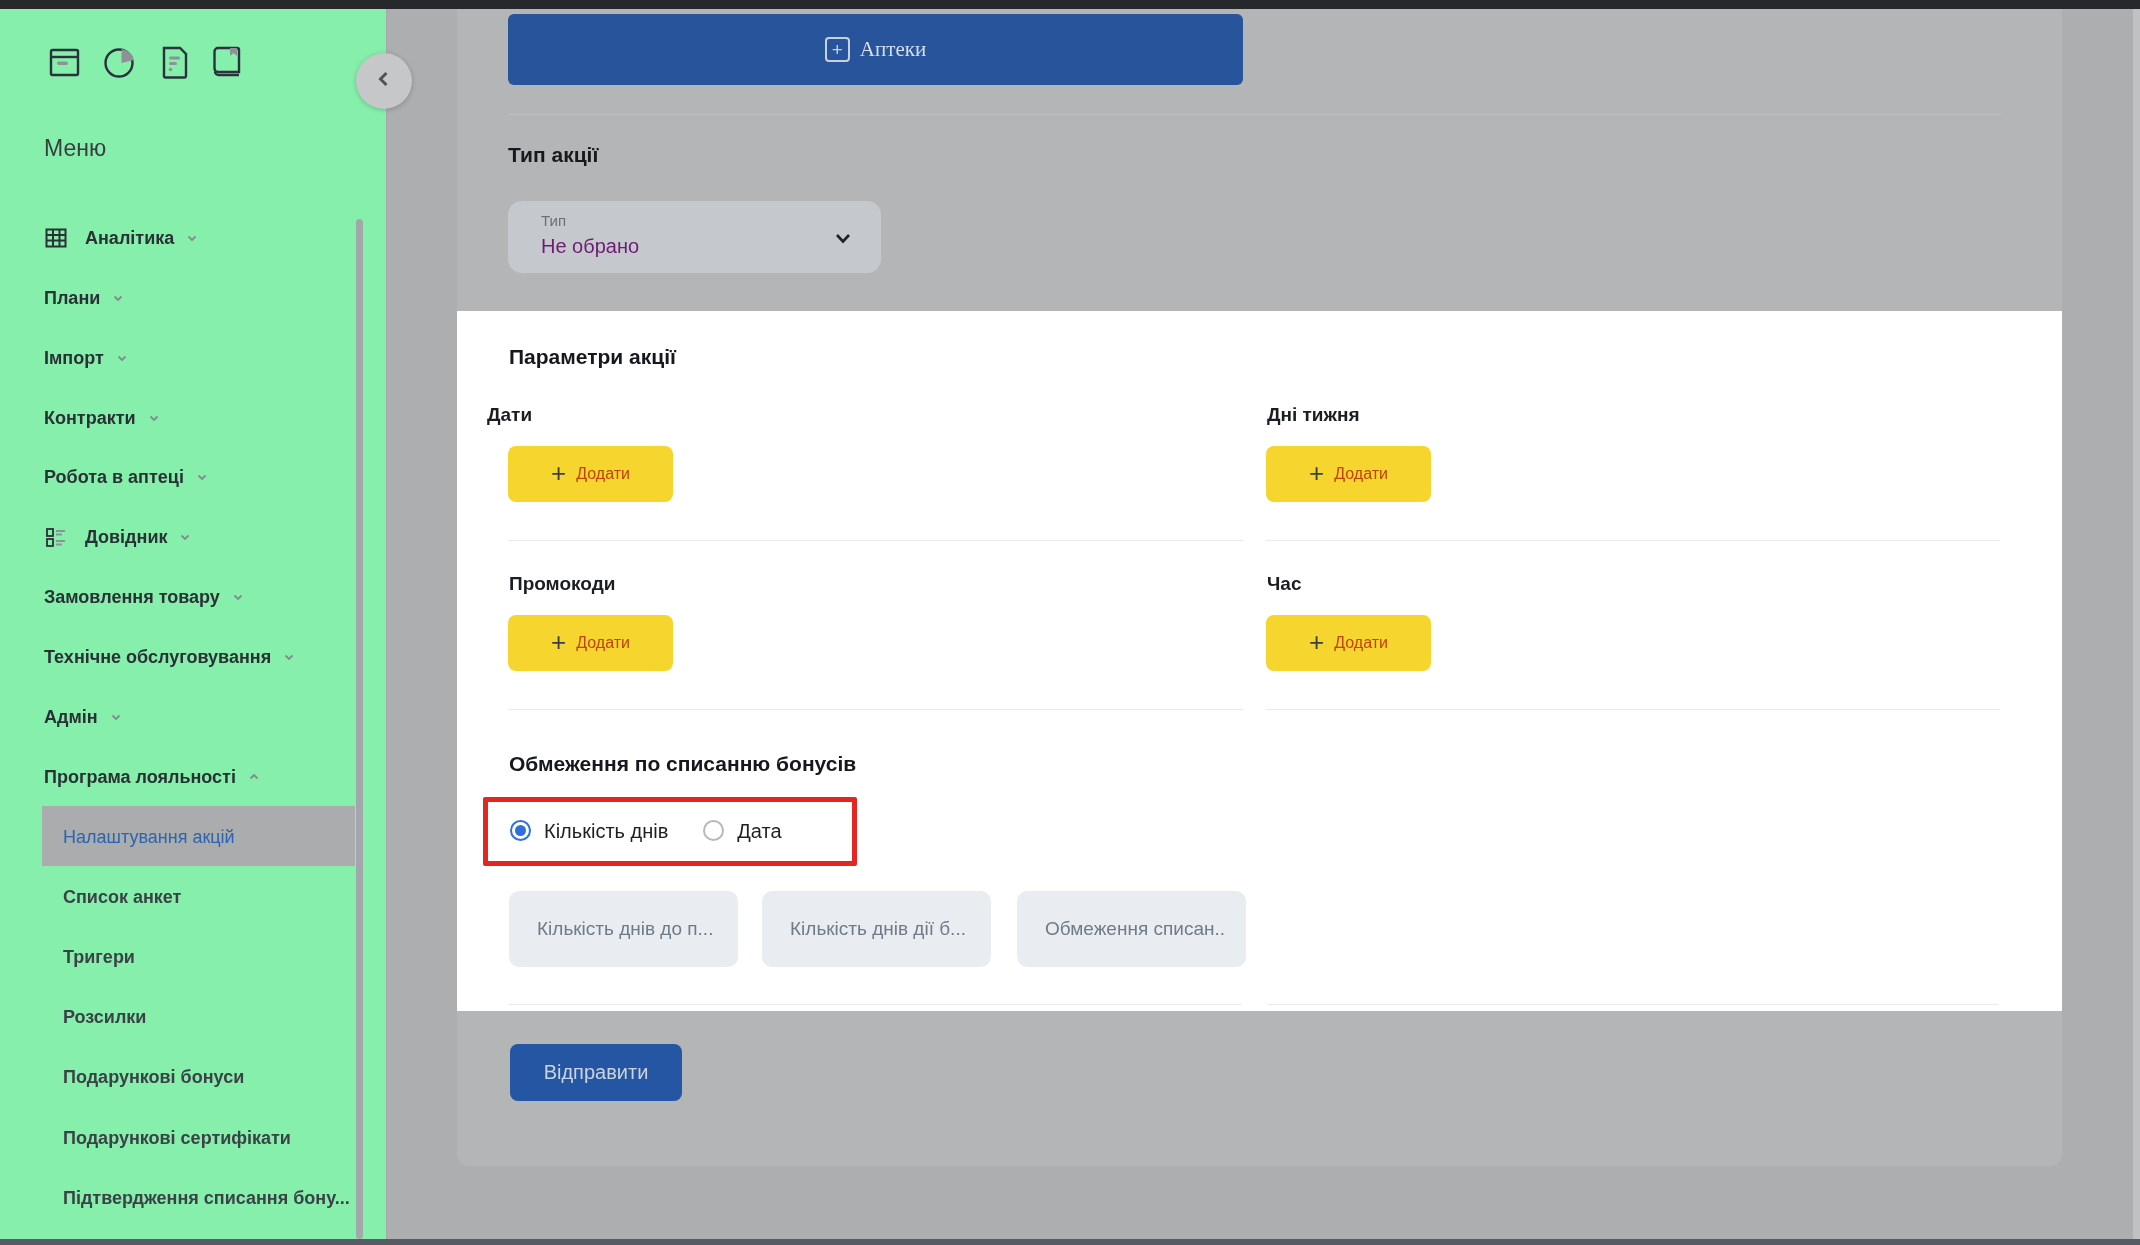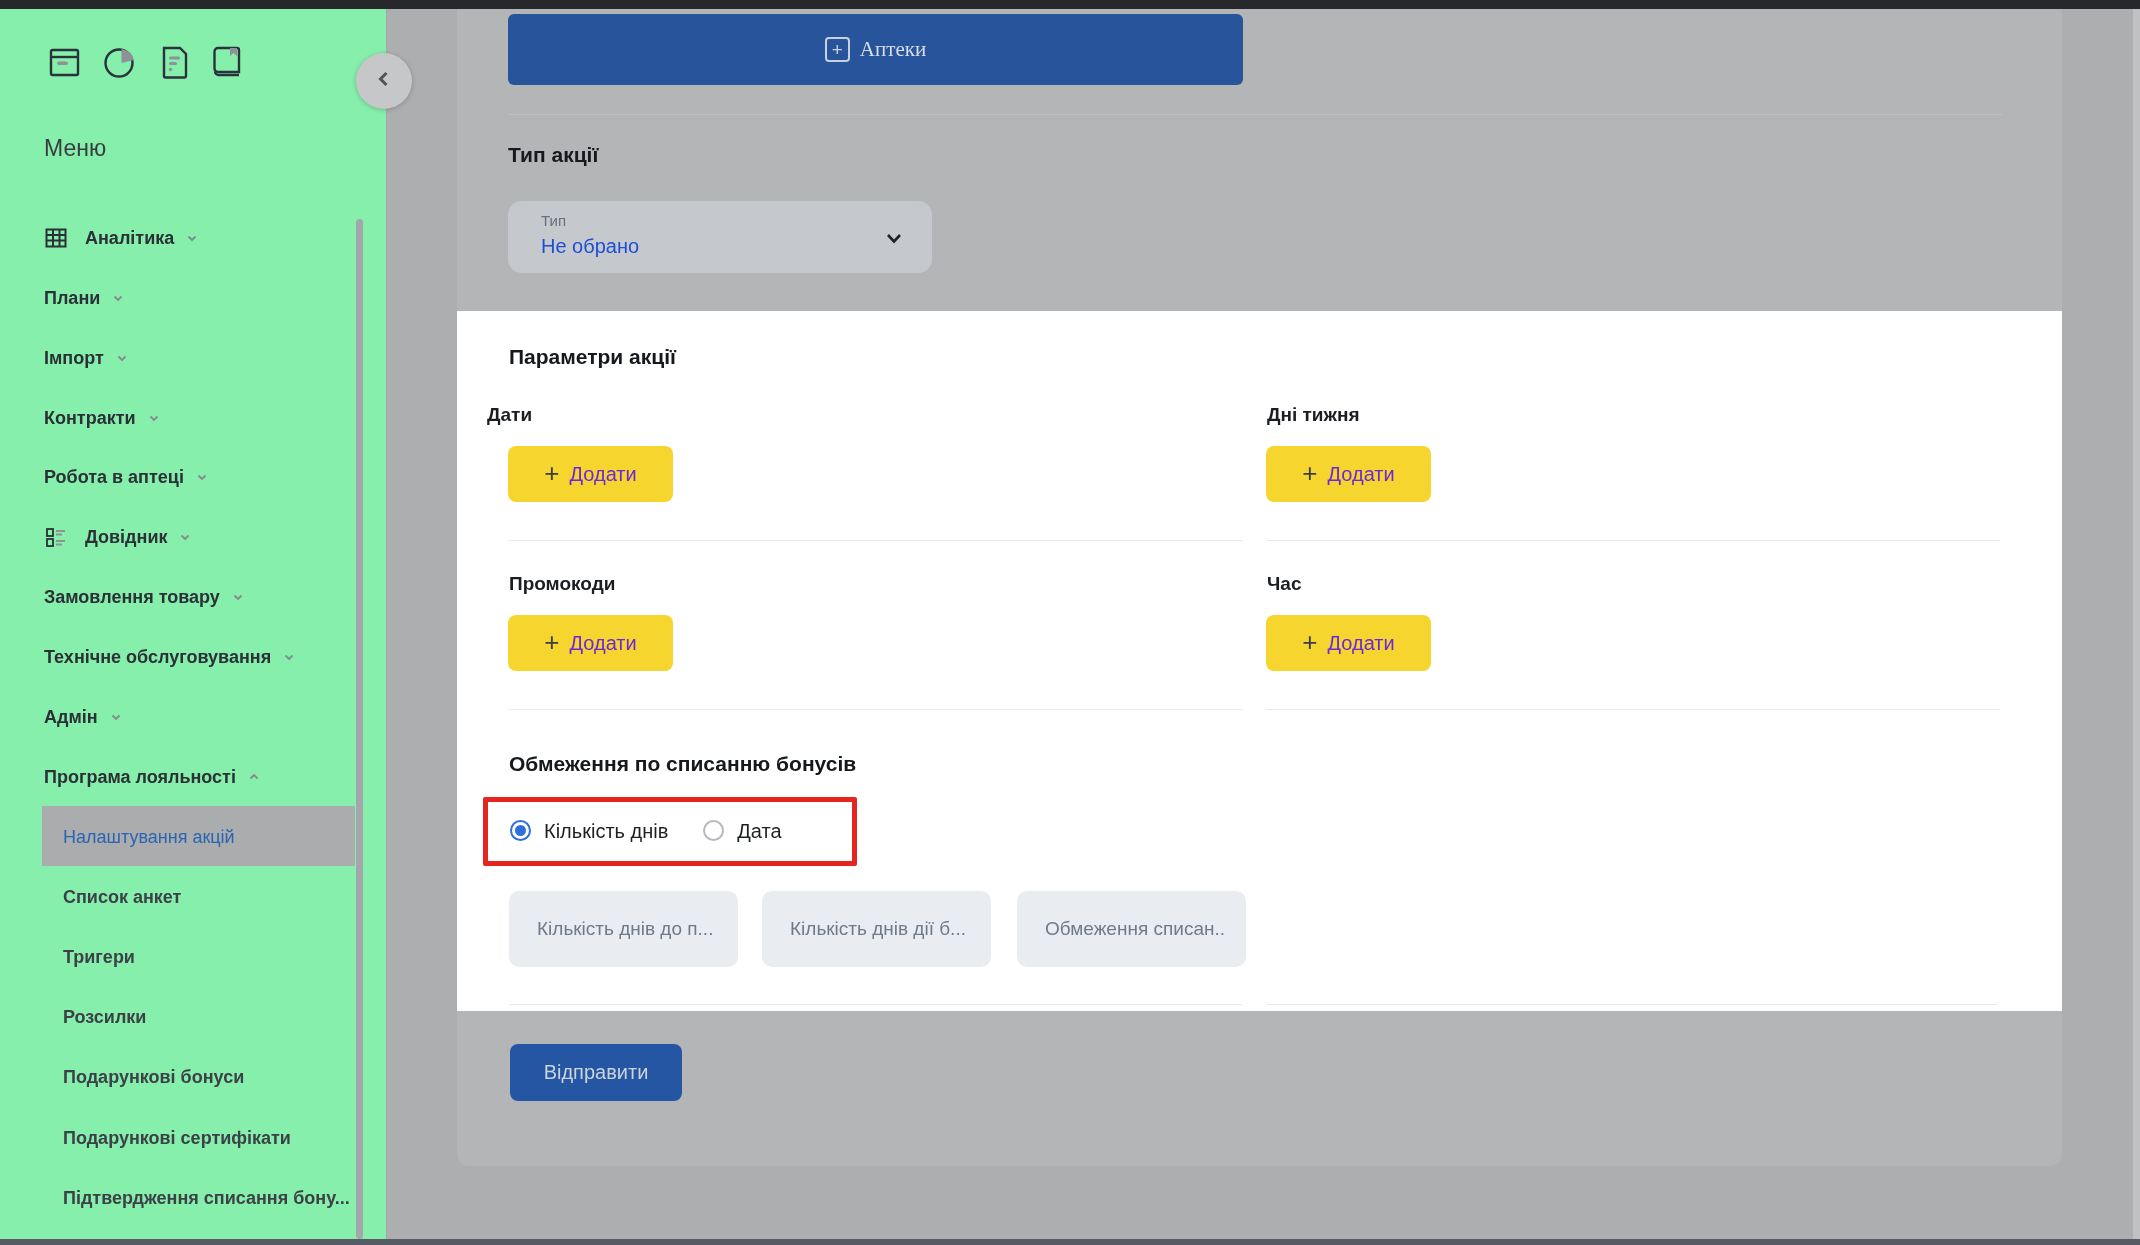--- a/index.html
+++ b/index.html
@@ -31,31 +31,31 @@
   .white-card { position:absolute; left:457px; top:311px; width:1605px; height:700px; background:#ffffff; }
 
   .btn-pharm { position:absolute; left:508px; top:14px; width:735px; height:71px; background:#27549b; border-radius:6px; display:flex; align-items:center; justify-content:center; gap:10px; cursor:pointer; }
   .btn-pharm .plusbox { width:25px; height:25px; border:2px solid #c8d1dd; border-radius:4px; display:flex; align-items:center; justify-content:center; font-size:19px; line-height:1; color:#c8d1dd; }
   .btn-pharm .lbl { font-size:21px; color:#d9dfe7;font-family:Liberation Serif, serif; }
 
   .divider-g { position:absolute; left:508px; top:114px; width:1494px; height:1px; background:#bdbfc1; }
 
   .h-type { position:absolute; left:508px; top:143px; font-size:21px; font-weight:700; color:#17191d;text-align:right; }
 
-  .select-field { position:absolute; left:508px; top:201px; width:424px; height:72px; background:#c5c9cd; border-radius:14px; cursor:pointer; }
+  .select-field { position:absolute; left:508px; top:201px; width:373px; height:72px; background:#c5c9cd; border-radius:14px; cursor:pointer; }
   .select-field .flabel { position:absolute; left:33px; top:11px; font-size:15px; color:#6a7076; }
-  .select-field .fvalue { position:absolute; left:33px; top:34px; font-size:20px; color:#1d4ed8; }
+  .select-field .fvalue { position:absolute; left:33px; top:34px; font-size:20px; color:#701a75; }
   .select-field .fchev  { position:absolute; right:28px; top:27px; }
 
   .h-card  { position:absolute; font-size:21px; font-weight:700; color:#15181c; }
   .h-group { position:absolute; font-size:19px; font-weight:700; color:#1a1d21; }
 
   .btn-add { position:absolute; width:165px; height:56px; background:#f6d62e; border-radius:8px; display:flex; align-items:center; justify-content:center; gap:10px; cursor:pointer; }
   .btn-add .plus { font-size:26px; font-weight:400; color:#3b3e42; line-height:1; margin-top:-2px; }
-  .btn-add .lbl  { font-size:20px; color:#6d28d9; }
+  .btn-add .lbl  { font-size:16px; color:#c2410c; }
 
   .divider-w { position:absolute; height:1px; background:#e9eaeb; }
 
   .red-box { position:absolute; left:483px; top:797px; width:374px; height:69px; border:5px solid #e52520; border-radius:2px; display:flex; align-items:center; padding-left:22px; gap:35px; }
   .radio-opt { display:flex; align-items:flex-start; gap:13px; cursor:pointer; }
   .radio-opt .circ { width:21px; height:21px; border-radius:50%; flex:none; display:flex; align-items:center; justify-content:center; }
   .radio-opt .circ.sel   { border:2px solid #2e6ede; }
   .radio-opt .circ.sel i { width:11px; height:11px; border-radius:50%; background:#2e6ede; display:block; }
   .radio-opt .circ.unsel { border:2px solid #b6b9bd; }
   .radio-opt .rlabel { font-size:20px; color:#1e2124; }

